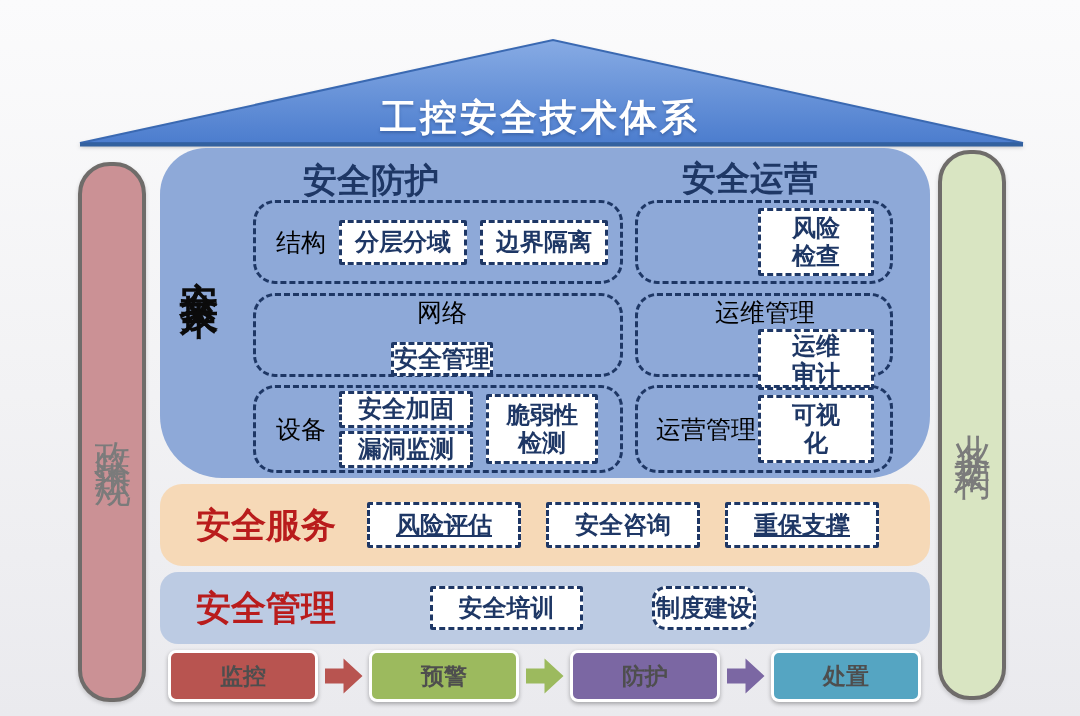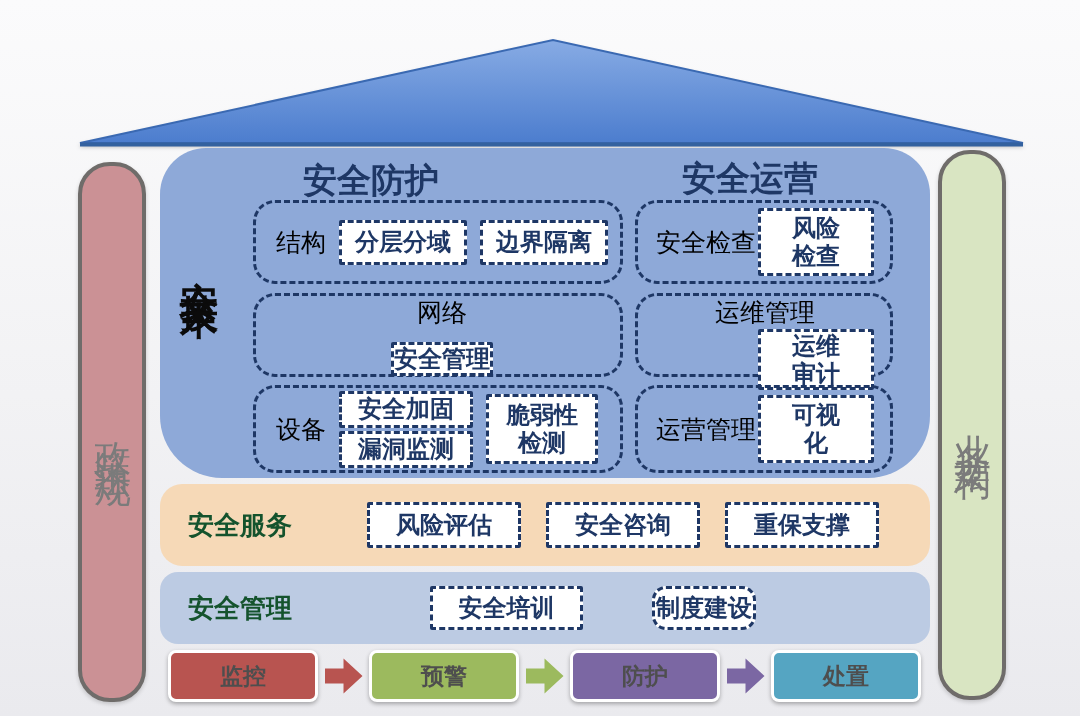--- a/index.html
+++ b/index.html
@@ -47,25 +47,25 @@
   .stack { display:flex; flex-direction:column; gap:3px; width:134px; }
   .stack .wbox { height:37px; }
   .wbox.tall { width:112px; height:70px; }
   .right-col .wbox.sq { margin-left:auto; width:116px; height:68px; }
 
   
   .hbar { position:absolute; left:160px; width:770px; display:flex; align-items:center;
           box-sizing:border-box; }
   .service-bar { top:484px; height:82px; border-radius:22px; }
   .mgmt-bar    { top:572px; height:72px; border-radius:18px; }
-  .hbar-label { font-size:26px; font-weight:600; color:#14532d; margin-left:28px; white-space:nowrap; }
+  .hbar-label { font-size:35px; font-weight:600; color:#b91c1c; margin-left:36px; white-space:nowrap; }
   .hbar .wbox { position:absolute; height:46px; }
-  .sb0 { left:207px; top:18px; width:154px; }
+  .sb0 { left:207px; top:18px; width:154px;text-decoration:underline; }
   .sb1 { left:386px; top:18px; width:154px; }
-  .sb2 { left:565px; top:18px; width:154px; }
+  .sb2 { left:565px; top:18px; width:154px;text-decoration:underline; }
   .mb0 { left:270px; top:14px; width:153px; height:44px !important; }
   .mb1 { left:492px; top:14px; width:104px; height:44px !important;border-radius:14px; }
 
   
   .flow { position:absolute; left:168px; top:650px; width:753px; height:52px;
           display:flex; align-items:center; justify-content:space-between; }
   .step { width:150px; height:52px; border:3px solid #ffffff; border-radius:8px;
           box-shadow:0 2px 4px rgba(0,0,0,.3); display:flex; align-items:center; justify-content:center;
           font-size:23px; font-weight:bold; color:#4e4e4e; box-sizing:border-box; }
   .flow-arrow { width:38px; height:40px;
@@ -79,20 +79,21 @@
   <svg class="roof-svg" width="1080" height="160" viewBox="0 0 1080 160">
     <defs>
       <linearGradient id="roofg" x1="0" y1="0" x2="0" y2="1">
         <stop offset="0" stop-color="#87abe4"></stop>
         <stop offset="1" stop-color="#4c7dce"></stop>
       </linearGradient>
     </defs>
     <polygon points="80,143 553,40 1023,143" fill="url(#roofg)" stroke="#3a69b2" stroke-width="2" style="filter:drop-shadow(0 3px 2px rgba(0,0,0,.25));"></polygon>
     <line x1="80" y1="144.5" x2="1023" y2="144.5" stroke="#33619f" stroke-width="4"></line>
   </svg>
+  <div class="roof-title">工控安全技术体系</div>
 
   <div class="pillar pillar-left" style="background-color: rgb(203, 145, 149);">
     <span class="vtext pillar-text">政策法规</span>
   </div>
 
   <div class="pillar pillar-right" style="background-color: rgb(217, 229, 194);">
     <span class="vtext pillar-text">业务架构</span>
   </div>
 
   <div class="panel" style="background-color: rgb(142, 169, 216);">
@@ -114,21 +115,20 @@
       <span class="row-label">设备</span>
       <span class="stack">
         <span class="wbox">安全加固</span>
         <span class="wbox">漏洞监测</span>
       </span>
       <span class="wbox tall">脆弱性
 检测</span>
     </div>
 
     <div class="drow right-col r1">
-      <span class="row-label">安全检查</span>
       <span class="wbox sq">风险
 检查</span>
     </div>
     <div class="drow right-col r2">
       <span class="row-label">运维管理</span>
       <span class="wbox sq">运维
 审计</span>
     </div>
     <div class="drow right-col r3">
       <span class="row-label">运营管理</span>

